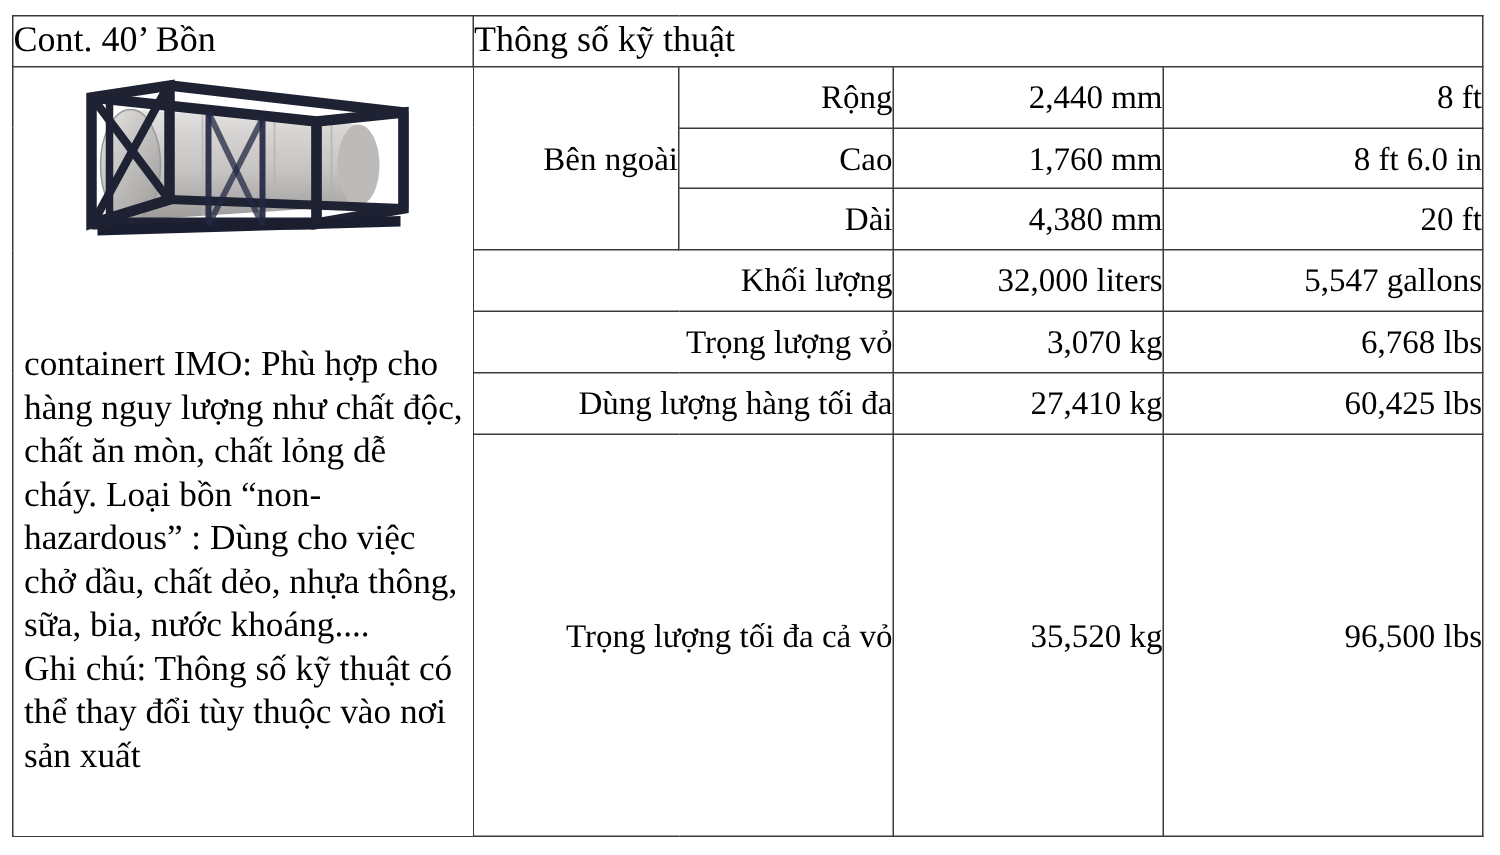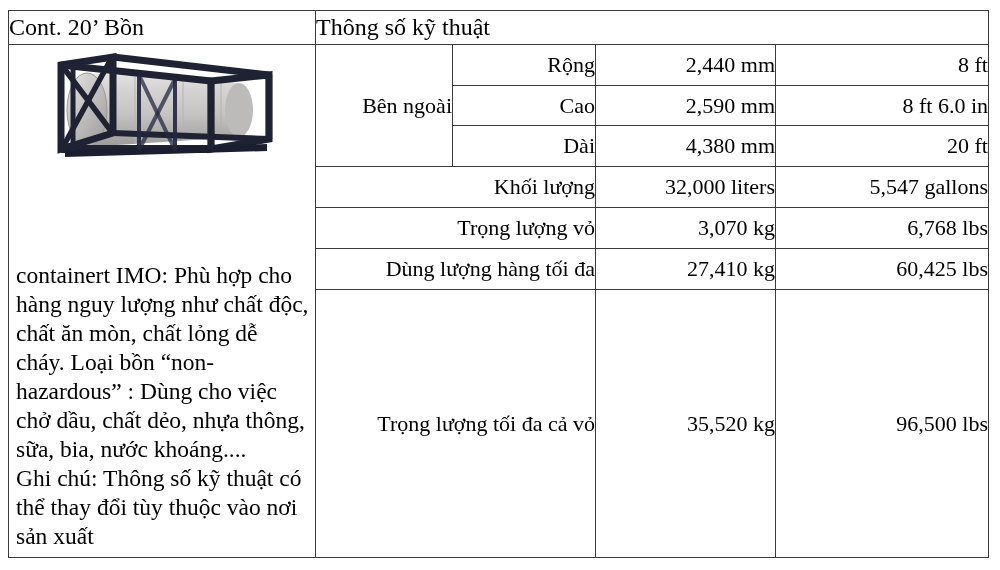--- a/index.html
+++ b/index.html
@@ -61,21 +61,21 @@
   
   .left-col {
     vertical-align: top;
     position: relative;
   }
   .left-inner {
     position: relative;
     height: 100%;
     display: flex;
     flex-direction: column;
-    justify-content: space-between;
+    justify-content: flex-start;
   }
   .photo-wrap {
     height: 118px;
     display: flex;
     align-items: center;
     justify-content: center;
     padding-top: 6px;
     box-sizing: border-box;
   }
   .desc {
@@ -100,21 +100,21 @@
     <colgroup>
       <col style="width:307px">
       <col style="width:137px">
       <col style="width:143px">
       <col style="width:180px">
       <col style="width:213px">
     </colgroup>
     <tbody>
 
       <tr>
-        <td class="cell-head">Cont. 20’ Bồn</td>
+        <td class="cell-head">Cont. 40’ Bồn</td>
         <td class="cell-head" colspan="4">Thông số kỹ thuật</td>
       </tr>
 
       <tr>
 
         <td class="left-col" rowspan="7">
           <div class="left-inner">
             <div class="photo-wrap">
               <svg class="tank-svg" width="238" height="112" viewBox="0 0 238 112">
                 <defs>
@@ -186,21 +186,21 @@
         </td>
 
         <td class="cell-txt" rowspan="3">Bên ngoài</td>
         <td class="cell-txt">Rộng</td>
         <td class="cell-txt">2,440 mm</td>
         <td class="cell-txt">8 ft</td>
       </tr>
 
       <tr>
         <td class="cell-txt">Cao</td>
-        <td class="cell-txt">2,590 mm</td>
+        <td class="cell-txt">1,760 mm</td>
         <td class="cell-txt">8 ft 6.0 in</td>
       </tr>
 
       <tr>
         <td class="cell-txt">Dài</td>
         <td class="cell-txt">4,380 mm</td>
         <td class="cell-txt">20 ft</td>
       </tr>
 
       <tr>

